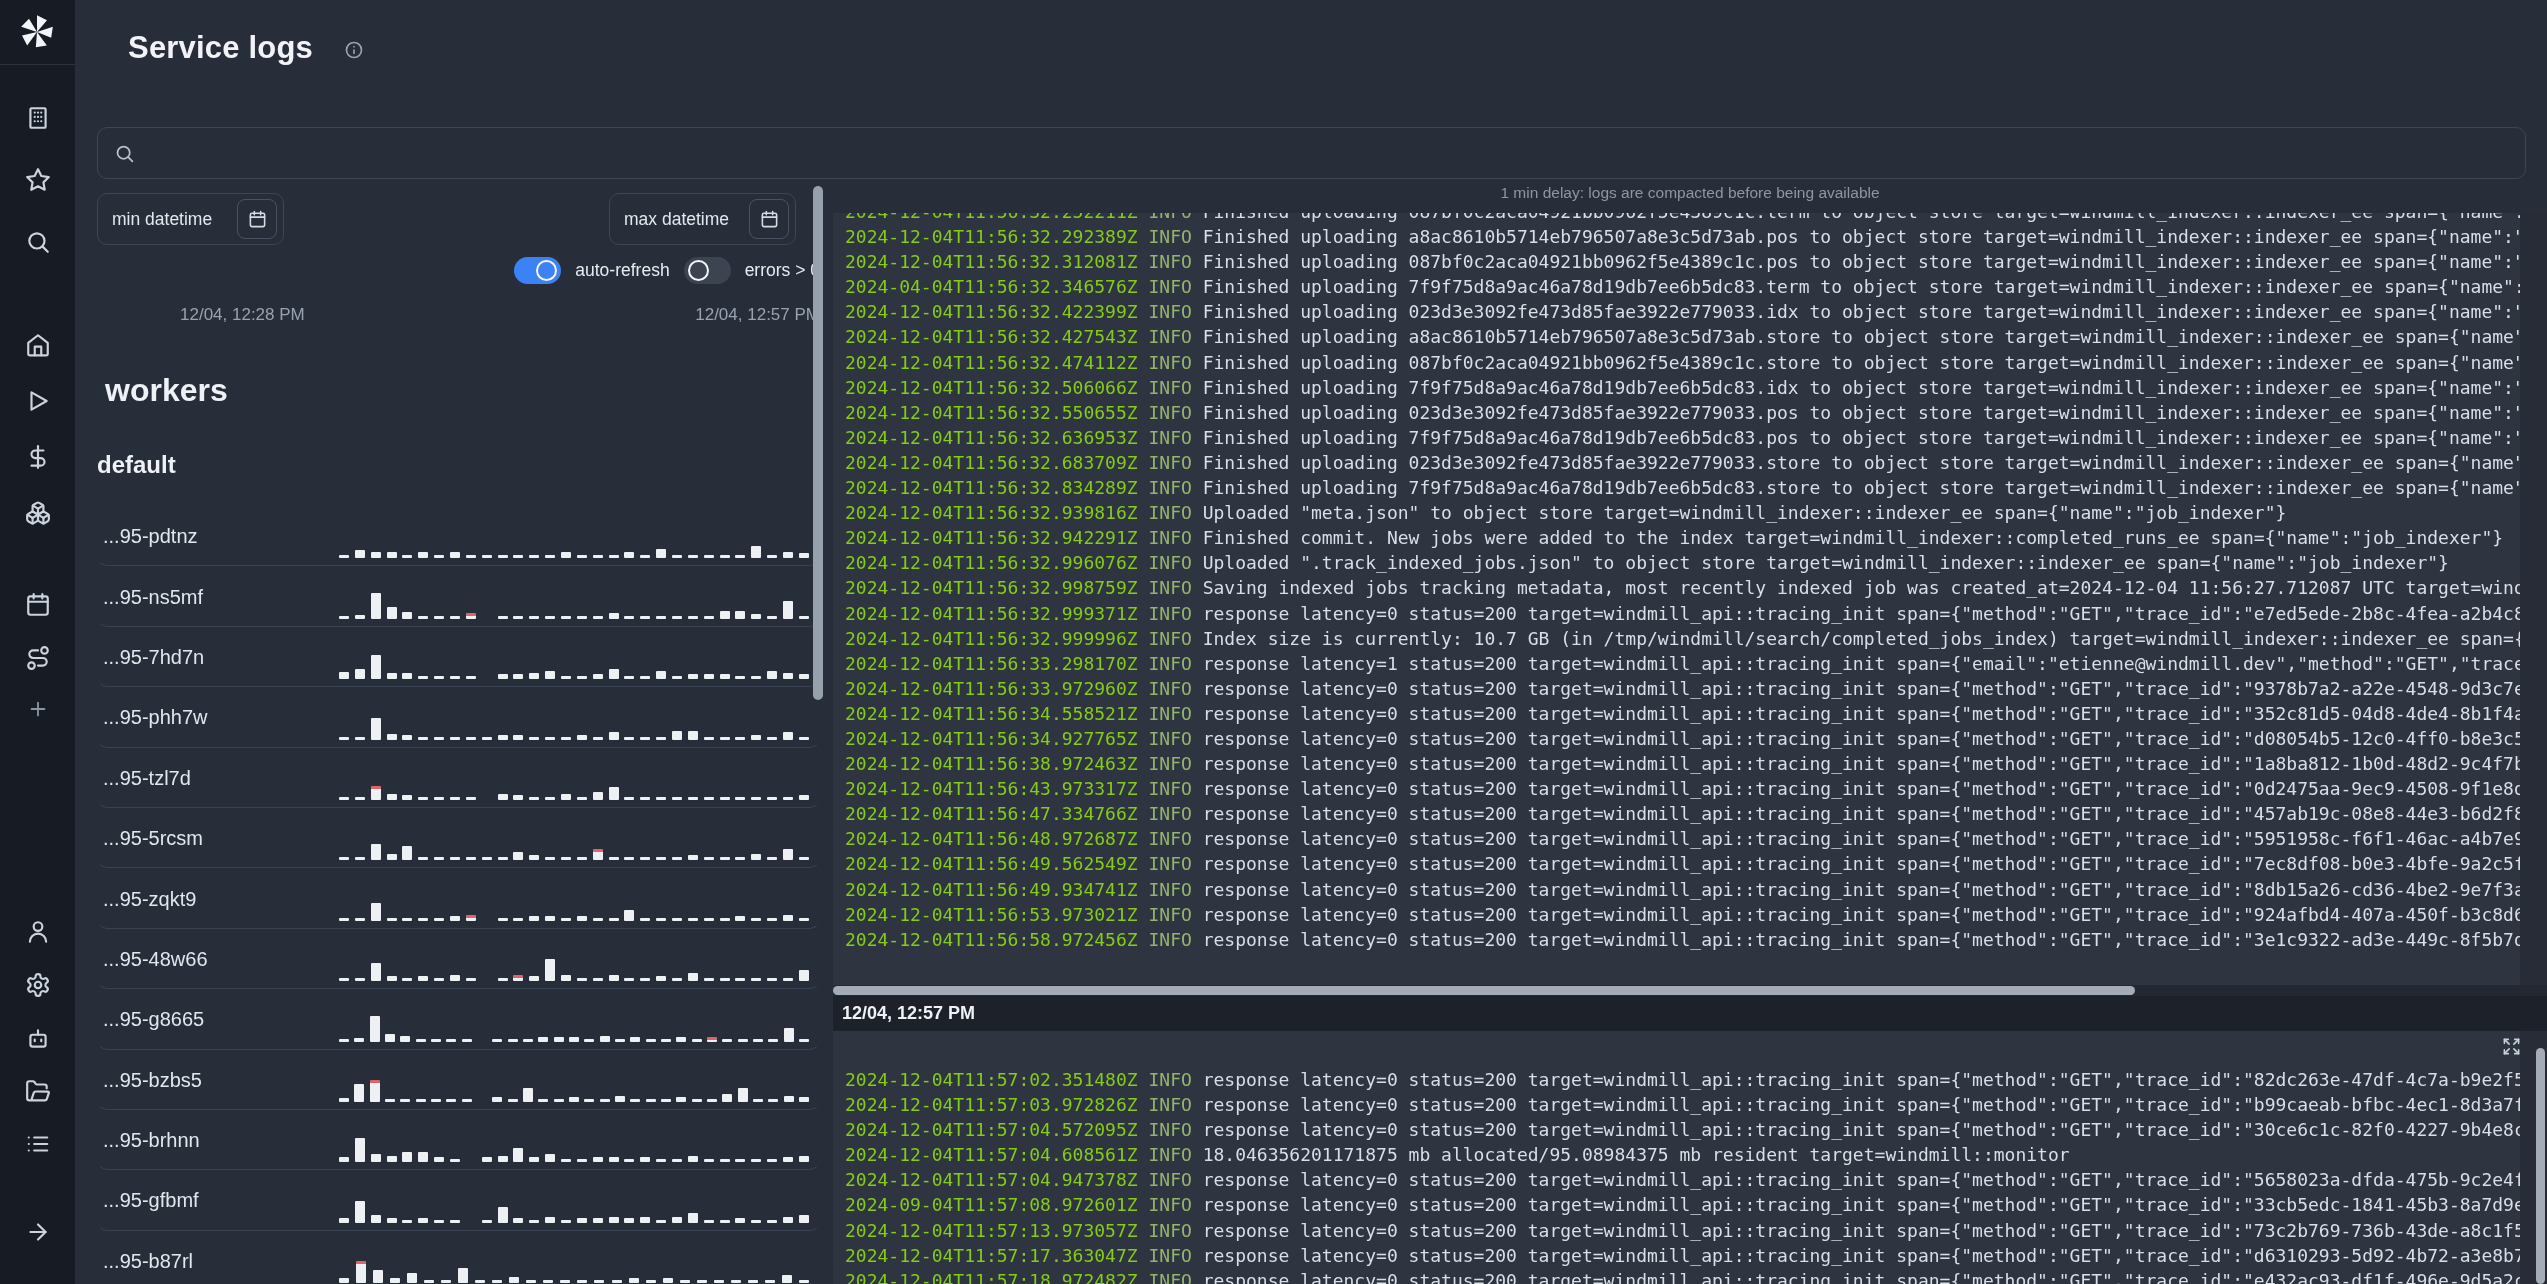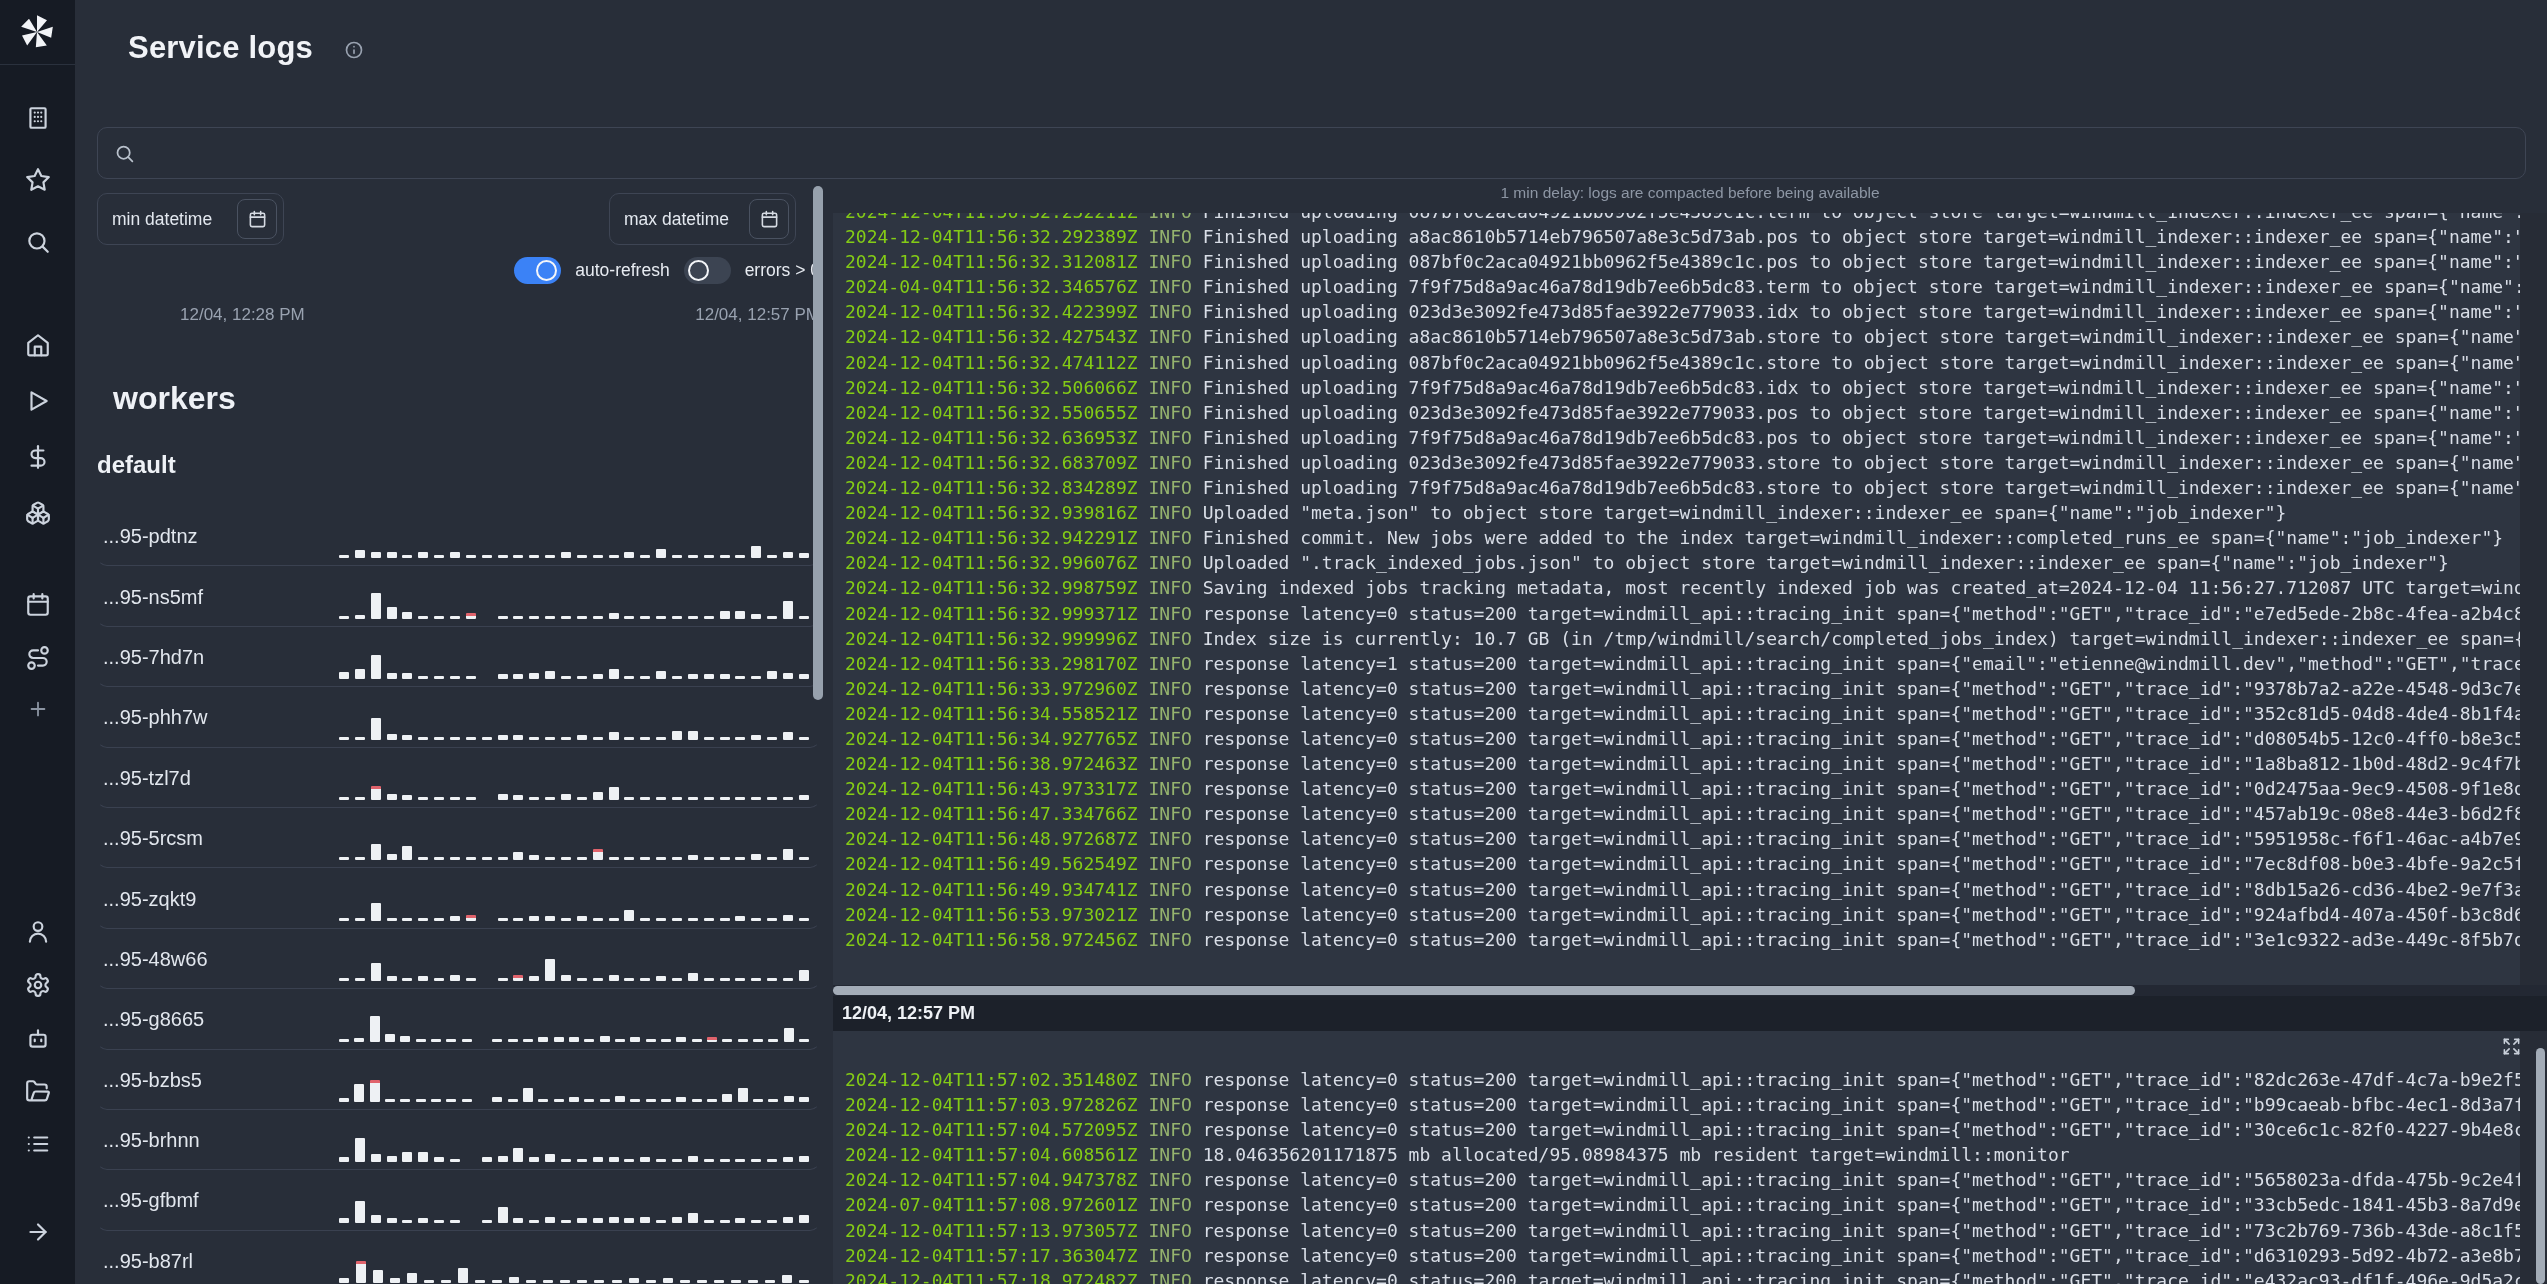--- a/index.html
+++ b/index.html
@@ -39,21 +39,21 @@
   #toggles{position:absolute;top:64px;right:0;display:flex;align-items:center;gap:14px;}
   .toggle{position:relative;width:47px;height:27px;border-radius:14px;cursor:pointer;}
   .toggle.on{background:#3b82f6;} .toggle.off{background:#3c4452;}
   .toggle .knob{position:absolute;top:3px;width:21px;height:21px;border-radius:50%;border:2.5px solid #f4f6f9;box-sizing:border-box;}
   .toggle.on .knob{right:4px;} .toggle.off .knob{left:4px;}
   .tog-label{font-size:17.5px;color:#e8ecf2;}
   
   #dates{position:absolute;top:112px;left:0;width:100%;display:flex;justify-content:space-between;font-size:17px;color:#99a2b0;}
   #dates .d1{margin-left:83px;}
   
-  #workers-h{position:absolute;top:171px;left:0;margin:16px;font-size:32px;font-weight:bold;color:#eef1f6;}
+  #workers-h{position:absolute;top:171px;left:0;margin:8px;font-size:32px;font-weight:bold;color:#eef1f6;}
   #group-h{position:absolute;top:258px;left:0;margin:0;font-size:24px;font-weight:bold;color:#eef1f6;}
   #worker-rows{position:absolute;top:313px;left:0;width:723px;}
   .wrow{position:relative;height:60.4px;border:1px solid transparent;border-bottom:1px solid #3a4150;border-radius:10px;box-sizing:border-box;cursor:pointer;}
   .wname{position:absolute;left:5px;top:50%;transform:translateY(-50%);font-size:20px;color:#e2e7ee;}
   .spark{position:absolute;right:10px;bottom:7px;width:470px;height:36px;display:flex;align-items:flex-end;justify-content:space-between;}
   .bar{width:10px;background:#eef1f4;border-radius:1px;}
   .bar.red{border-top:3px solid #e0636c;}
   .bar.gap{visibility:hidden;height:3px;}
   
   #left-scroll{position:absolute;left:813px;top:186px;width:10px;height:514px;background:#97a1ad;border-radius:5px;z-index:6;cursor:pointer;}
@@ -736,21 +736,21 @@
     <div id="log-divider">
       <span class="dtext">12/04, 12:57 PM</span>
     </div>
     <div id="bottom-pane">
         <div id="bottom-lines">
           <div class="log-line"><span class="ts">2024-12-04T11:57:02.351480Z</span> <span class="lvl">INFO</span> <span class="msg">response latency=0 status=200 target=windmill_api::tracing_init span={"method":"GET","trace_id":"82dc263e-47df-4c7a-b9e2f51c8"}</span></div>
           <div class="log-line"><span class="ts">2024-12-04T11:57:03.972826Z</span> <span class="lvl">INFO</span> <span class="msg">response latency=0 status=200 target=windmill_api::tracing_init span={"method":"GET","trace_id":"b99caeab-bfbc-4ec1-8d3a7f2e5"}</span></div>
           <div class="log-line"><span class="ts">2024-12-04T11:57:04.572095Z</span> <span class="lvl">INFO</span> <span class="msg">response latency=0 status=200 target=windmill_api::tracing_init span={"method":"GET","trace_id":"30ce6c1c-82f0-4227-9b4e8c1d6"}</span></div>
           <div class="log-line"><span class="ts">2024-12-04T11:57:04.608561Z</span> <span class="lvl">INFO</span> <span class="msg">18.046356201171875 mb allocated/95.08984375 mb resident target=windmill::monitor</span></div>
           <div class="log-line"><span class="ts">2024-12-04T11:57:04.947378Z</span> <span class="lvl">INFO</span> <span class="msg">response latency=0 status=200 target=windmill_api::tracing_init span={"method":"GET","trace_id":"5658023a-dfda-475b-9c2e4f8a1"}</span></div>
-          <div class="log-line"><span class="ts">2024-07-04T11:57:08.972601Z</span> <span class="lvl">INFO</span> <span class="msg">response latency=0 status=200 target=windmill_api::tracing_init span={"method":"GET","trace_id":"33cb5edc-1841-45b3-8a7d9e3f2"}</span></div>
+          <div class="log-line"><span class="ts">2024-09-04T11:57:08.972601Z</span> <span class="lvl">INFO</span> <span class="msg">response latency=0 status=200 target=windmill_api::tracing_init span={"method":"GET","trace_id":"33cb5edc-1841-45b3-8a7d9e3f2"}</span></div>
           <div class="log-line"><span class="ts">2024-12-04T11:57:13.973057Z</span> <span class="lvl">INFO</span> <span class="msg">response latency=0 status=200 target=windmill_api::tracing_init span={"method":"GET","trace_id":"73c2b769-736b-43de-a8c1f5d92"}</span></div>
           <div class="log-line"><span class="ts">2024-12-04T11:57:17.363047Z</span> <span class="lvl">INFO</span> <span class="msg">response latency=0 status=200 target=windmill_api::tracing_init span={"method":"GET","trace_id":"d6310293-5d92-4b72-a3e8b71c4"}</span></div>
           <div class="log-line"><span class="ts">2024-12-04T11:57:18.972482Z</span> <span class="lvl">INFO</span> <span class="msg">response latency=0 status=200 target=windmill_api::tracing_init span={"method":"GET","trace_id":"e432ac93-df1f-496e-9d5a2c7b3"}</span></div>
         </div>
       </div>
     <div id="bottom-strip"></div>
     <span id="expand-btn">
       <svg viewBox="0 0 24 24" fill="none" stroke="currentColor" stroke-width="2" stroke-linecap="round" stroke-linejoin="round">
           <path d="m15 15 6 6"></path>
           <path d="m15 9 6-6"></path>

